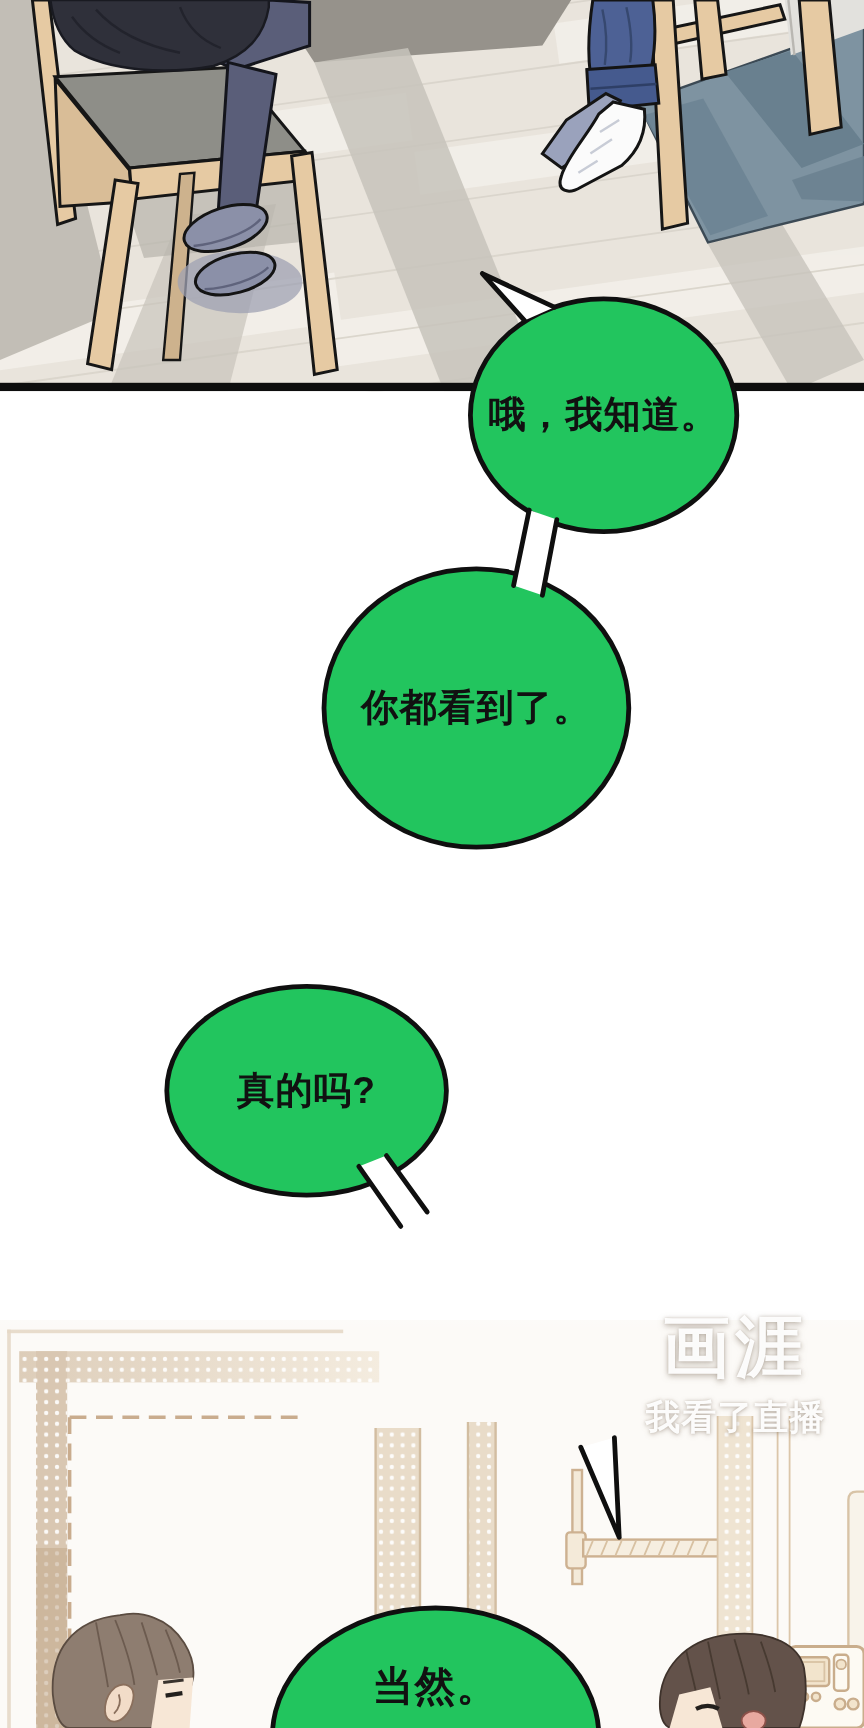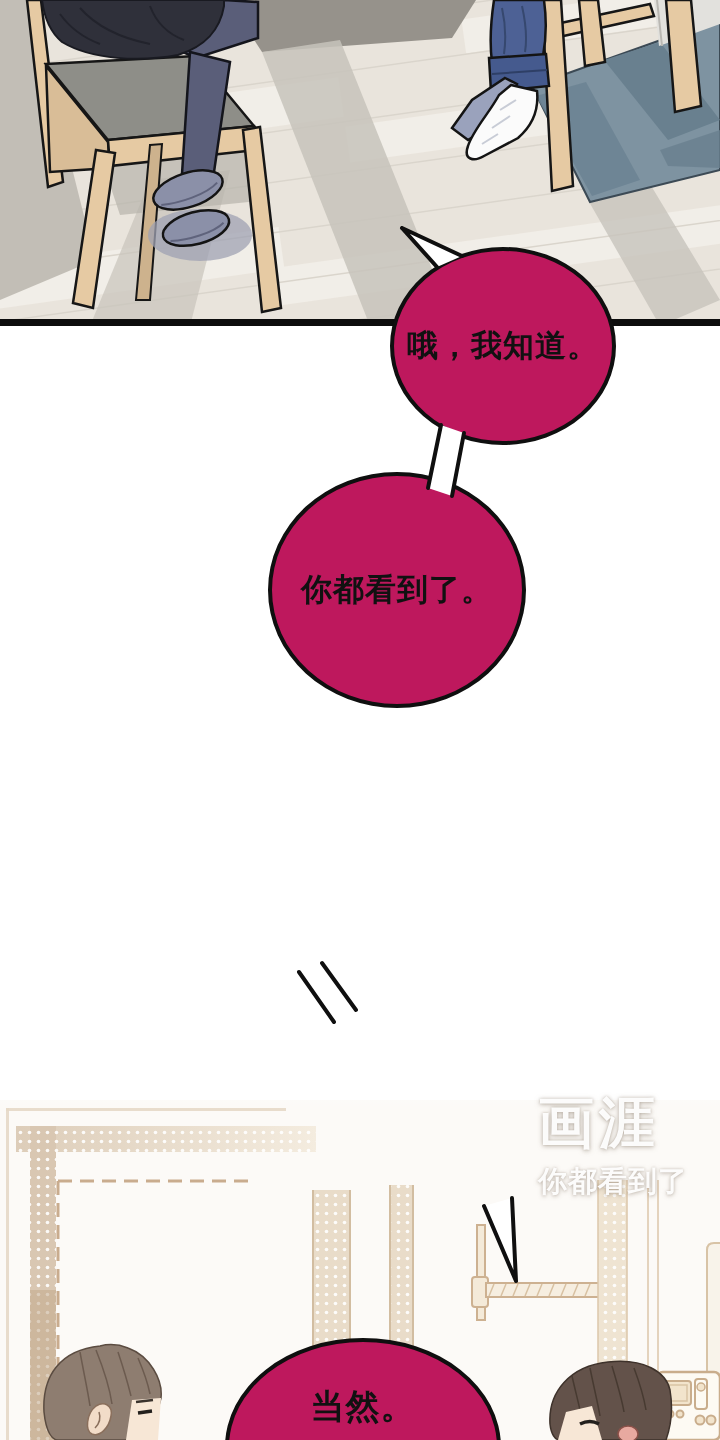--- a/index.html
+++ b/index.html
@@ -4,35 +4,36 @@
 <style>
   html,body{margin:0;padding:0;background:#fff;}
   #page{
     position:relative;width:720px;height:1440px;background:#ffffff;overflow:hidden;
     font-family:"Liberation Sans","DejaVu Sans",sans-serif;
   }
   .scene{position:absolute;left:0;display:block;}
   #top-panel{top:0;}
   #bottom-scene{top:1040px;z-index:5;}
   .bubble{
-    position:absolute;background:#be185d;border:4px solid #0f0f0f;border-radius:50%;
+    position:absolute;background:#22c55e;border:4px solid #0f0f0f;border-radius:50%;
     display:flex;align-items:center;justify-content:center;
     box-sizing:border-box;z-index:30;color:#111;font-weight:bold;text-align:center;
     letter-spacing:1px;line-height:1.2;
   }
   #bubble-1{left:390px;top:247px;width:226px;height:198px;font-size:31px;}
   #bubble-2{left:268px;top:472px;width:258px;height:236px;font-size:31px;}
   #bubble-3{left:137px;top:820px;width:237px;height:178px;font-size:31px;}
   #bubble-4{left:267px;top:976px;width:337px;height:248px;font-size:32px;}
   #bubble-5{left:225px;top:1338px;width:276px;height:218px;font-size:34px;
             align-items:flex-start;padding-top:44px;}
   #tails{position:absolute;left:0;top:0;z-index:31;pointer-events:none;}
   #watermark{
     position:absolute;left:538px;top:1094px;z-index:40;color:rgba(255,255,255,0.95);
     pointer-events:none;
+    text-align:center;
   }
   #watermark .logo{
     font-size:56px;font-weight:bold;letter-spacing:5px;line-height:1.05;
     text-shadow:0 1px 5px rgba(135,120,104,0.55),0 0 2px rgba(135,120,104,0.35);
   }
   #watermark .sub{
     font-size:29px;font-weight:bold;letter-spacing:1px;margin-top:9px;
     text-shadow:0 1px 4px rgba(135,120,104,0.5),0 0 2px rgba(135,120,104,0.3);
   }
 </style>
@@ -210,20 +211,23 @@
     </g>
     <rect x="0" y="0" width="720" height="70" fill="url(#fadeTop)"></rect>
   </svg>
 
   <div class="bubble" id="bubble-1">
     <span>哦，我知道。</span>
   </div>
   <div class="bubble" id="bubble-2">
     <span>你都看到了。</span>
   </div>
+  <div class="bubble" id="bubble-3">
+    <span>真的吗?</span>
+  </div>
   <div class="bubble" id="bubble-5">
     <span>当然。</span>
   </div>
 
   <svg id="tails" width="720" height="1440" viewBox="0 0 720 1440">
     <g>
       <polygon points="402,228 437,267 462,256" fill="#ffffff"></polygon>
       <path d="M402,228 L437,267 M402,228 L462,256" stroke="#0f0f0f" stroke-width="4" fill="none" stroke-linecap="round"></path>
     </g>
     <g>
@@ -235,16 +239,16 @@
       <path d="M299,972 L334,1022 M322,963 L356,1010" stroke="#0f0f0f" stroke-width="4" fill="none" stroke-linecap="round"></path>
     </g>
     <g>
       <polygon points="484,1206 512,1198 516,1281" fill="#ffffff"></polygon>
       <path d="M484,1206 L516,1281 M512,1198 L516,1281" stroke="#0f0f0f" stroke-width="4" fill="none" stroke-linecap="round"></path>
     </g>
   </svg>
 
   <div id="watermark">
     <div class="logo">画涯</div>
-    <div class="sub">你都看到了</div>
+    <div class="sub">我看了直播</div>
   </div>
 
 </div>
 
 </body></html>

